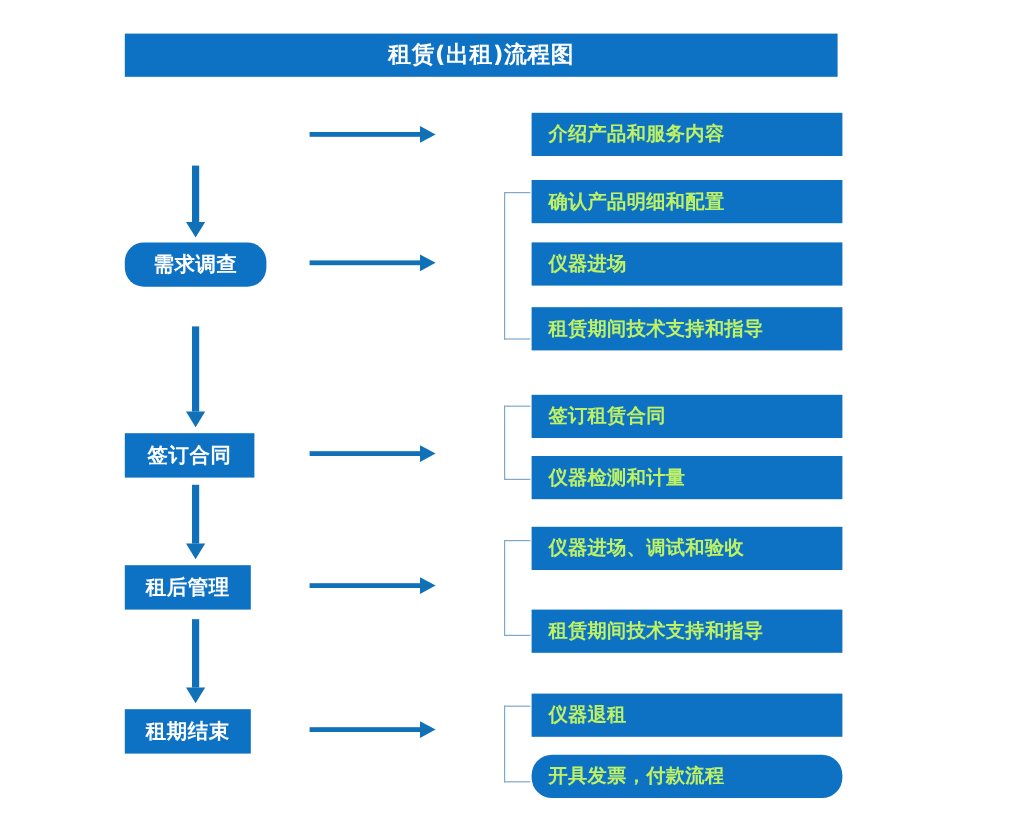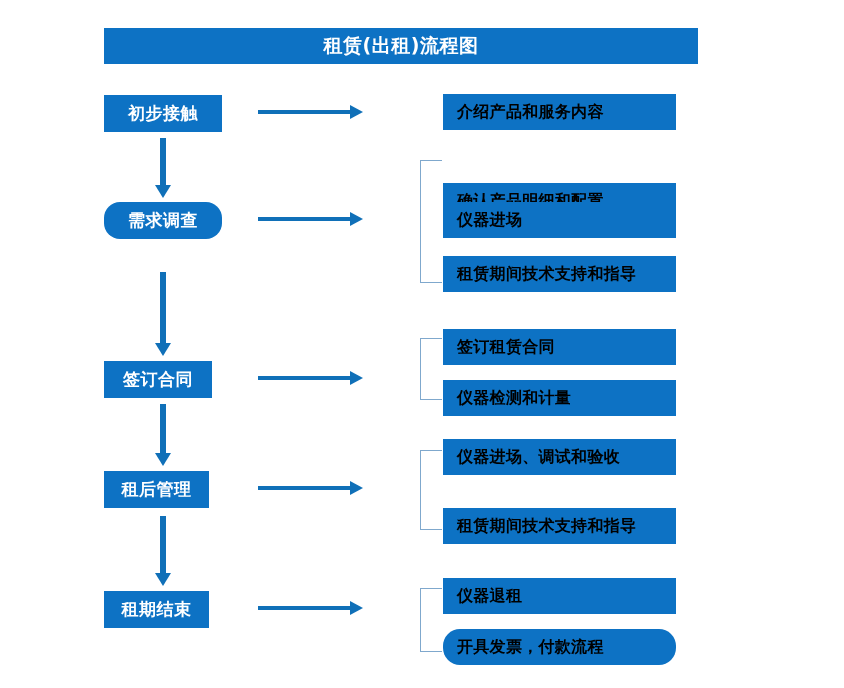--- a/index.html
+++ b/index.html
@@ -53,24 +53,24 @@
     font-size: 17px;
     font-weight: bold;
     letter-spacing: 0.5px;
     height: 37px;
   }
 
   
   .detail-box {
     position: absolute;
     left: 443px;
-    width: 233px;
+    width: 259px;
     height: 36px;
     background: #0d72c4;
-    color: #000000;
+    color: #bef264;
     display: flex;
     align-items: center;
     font-size: 16px;
     font-weight: bold;
     padding-left: 14px;
     box-sizing: border-box;
     letter-spacing: 0.3px;
   }
 
   
@@ -132,21 +132,20 @@
     box-sizing: border-box;
   }
 </style>
 </head>
 <body>
 
 <div id="canvas">
 
   <div class="title-bar">租赁(出租)流程图</div>
 
-  <div class="stage-box" style="left:104px; top:79px; width:118px;">初步接触</div>
 
   <div class="h-arrow" style="left:258px; top:89px;">
     <div class="shaft"></div>
     <div class="head"></div>
   </div>
 
   <div class="detail-box" style="top:78px;">介绍产品和服务内容</div>
 
   <div class="v-arrow" style="left:155px; top:122px; height:60px;">
     <div class="shaft" style="height:47px;"></div>
@@ -155,21 +154,21 @@
 
   <div class="stage-box" style="left:104px; top:186px; width:118px;border-radius:16px;">需求调查</div>
 
   <div class="h-arrow" style="left:258px; top:196px;">
     <div class="shaft"></div>
     <div class="head"></div>
   </div>
 
   <div class="bracket" style="top:144px; height:123px;"></div>
 
-  <div class="detail-box" style="top:134px;margin-top:33px;">确认产品明细和配置</div>
+  <div class="detail-box" style="top:134px;">确认产品明细和配置</div>
   <div class="detail-box" style="top:186px;">仪器进场</div>
   <div class="detail-box" style="top:240px;">租赁期间技术支持和指导</div>
 
   <div class="v-arrow" style="left:155px; top:256px; height:84px;">
     <div class="shaft" style="height:71px;"></div>
     <div class="head"></div>
   </div>
 
   <div class="stage-box" style="left:104px; top:345px; width:108px;">签订合同</div>
 

